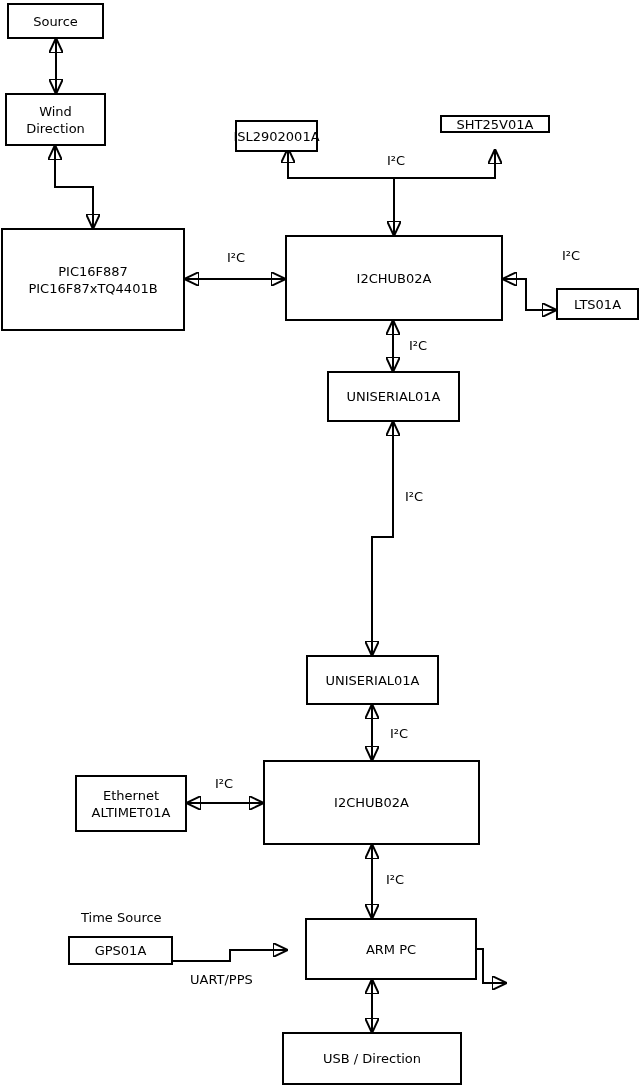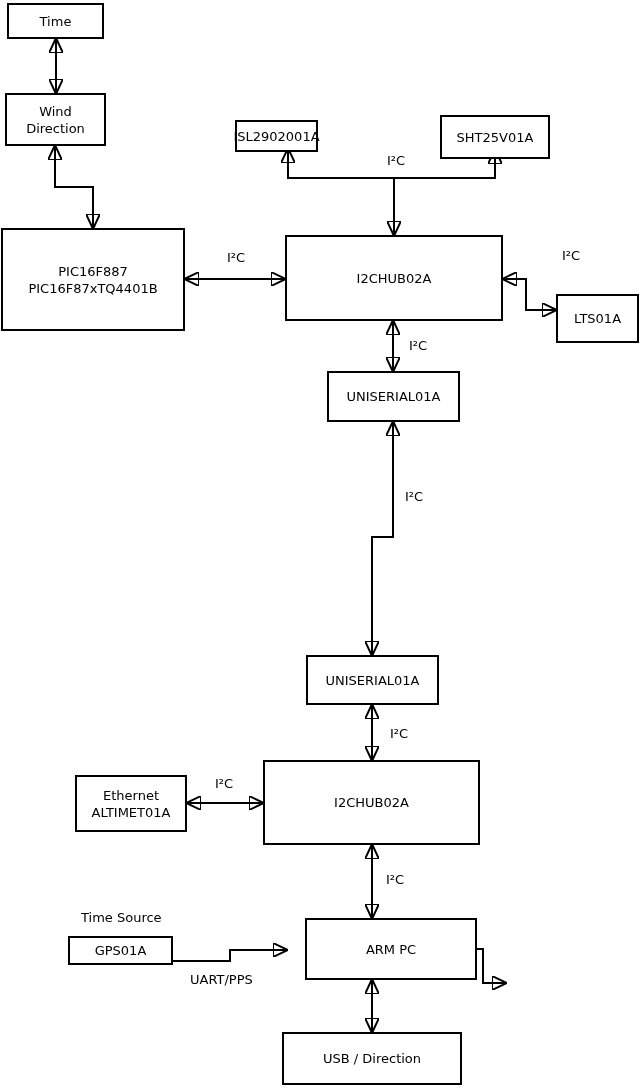--- a/index.html
+++ b/index.html
@@ -51,35 +51,35 @@
     <path d="M393 321 V371" marker-start="url(#ah)" marker-end="url(#ah)"></path>
     <path d="M393 422 V537 H372 V655" marker-start="url(#ah)" marker-end="url(#ah)"></path>
     <path d="M372 705 V760" marker-start="url(#ah)" marker-end="url(#ah)"></path>
     <path d="M187 803 H263" marker-start="url(#ah)" marker-end="url(#ah)"></path>
     <path d="M372 845 V918" marker-start="url(#ah)" marker-end="url(#ah)"></path>
     <path d="M173 961 H230 V950 H287" marker-end="url(#ah)"></path>
     <path d="M458 949 H483 V983 H506" marker-start="url(#ah)" marker-end="url(#ah)"></path>
     <path d="M372 980 V1032" marker-start="url(#ah)" marker-end="url(#ah)"></path>
   </svg>
 
-  <div class="node" style="left:7px;top:3px;width:97px;height:36px">Time</div>
+  <div class="node" style="left:7px;top:3px;width:97px;height:36px">Source</div>
 
   <div class="node" style="left:5px;top:93px;width:101px;height:53px">Wind
 Direction</div>
 
   <div class="node" style="left:1px;top:228px;width:184px;height:103px">PIC16F887
 PIC16F87xTQ4401B</div>
 
   <div class="node" style="left:235px;top:120px;width:83px;height:32px">ISL2902001A</div>
 
-  <div class="node" style="left:440px;top:115px;width:110px;height:44px">SHT25V01A</div>
+  <div class="node" style="left:440px;top:115px;width:110px;height:18px">SHT25V01A</div>
 
   <div class="node" style="left:285px;top:235px;width:218px;height:86px">I2CHUB02A</div>
 
-  <div class="node" style="left:556px;top:294px;width:83px;height:49px">LTS01A</div>
+  <div class="node" style="left:556px;top:288px;width:83px;height:32px">LTS01A</div>
 
   <div class="node" style="left:327px;top:371px;width:133px;height:51px">UNISERIAL01A</div>
 
   <div class="node" style="left:306px;top:655px;width:133px;height:50px">UNISERIAL01A</div>
 
   <div class="node" style="left:263px;top:760px;width:217px;height:85px">I2CHUB02A</div>
 
   <div class="node" style="left:75px;top:775px;width:112px;height:57px">Ethernet
 ALTIMET01A</div>
 

